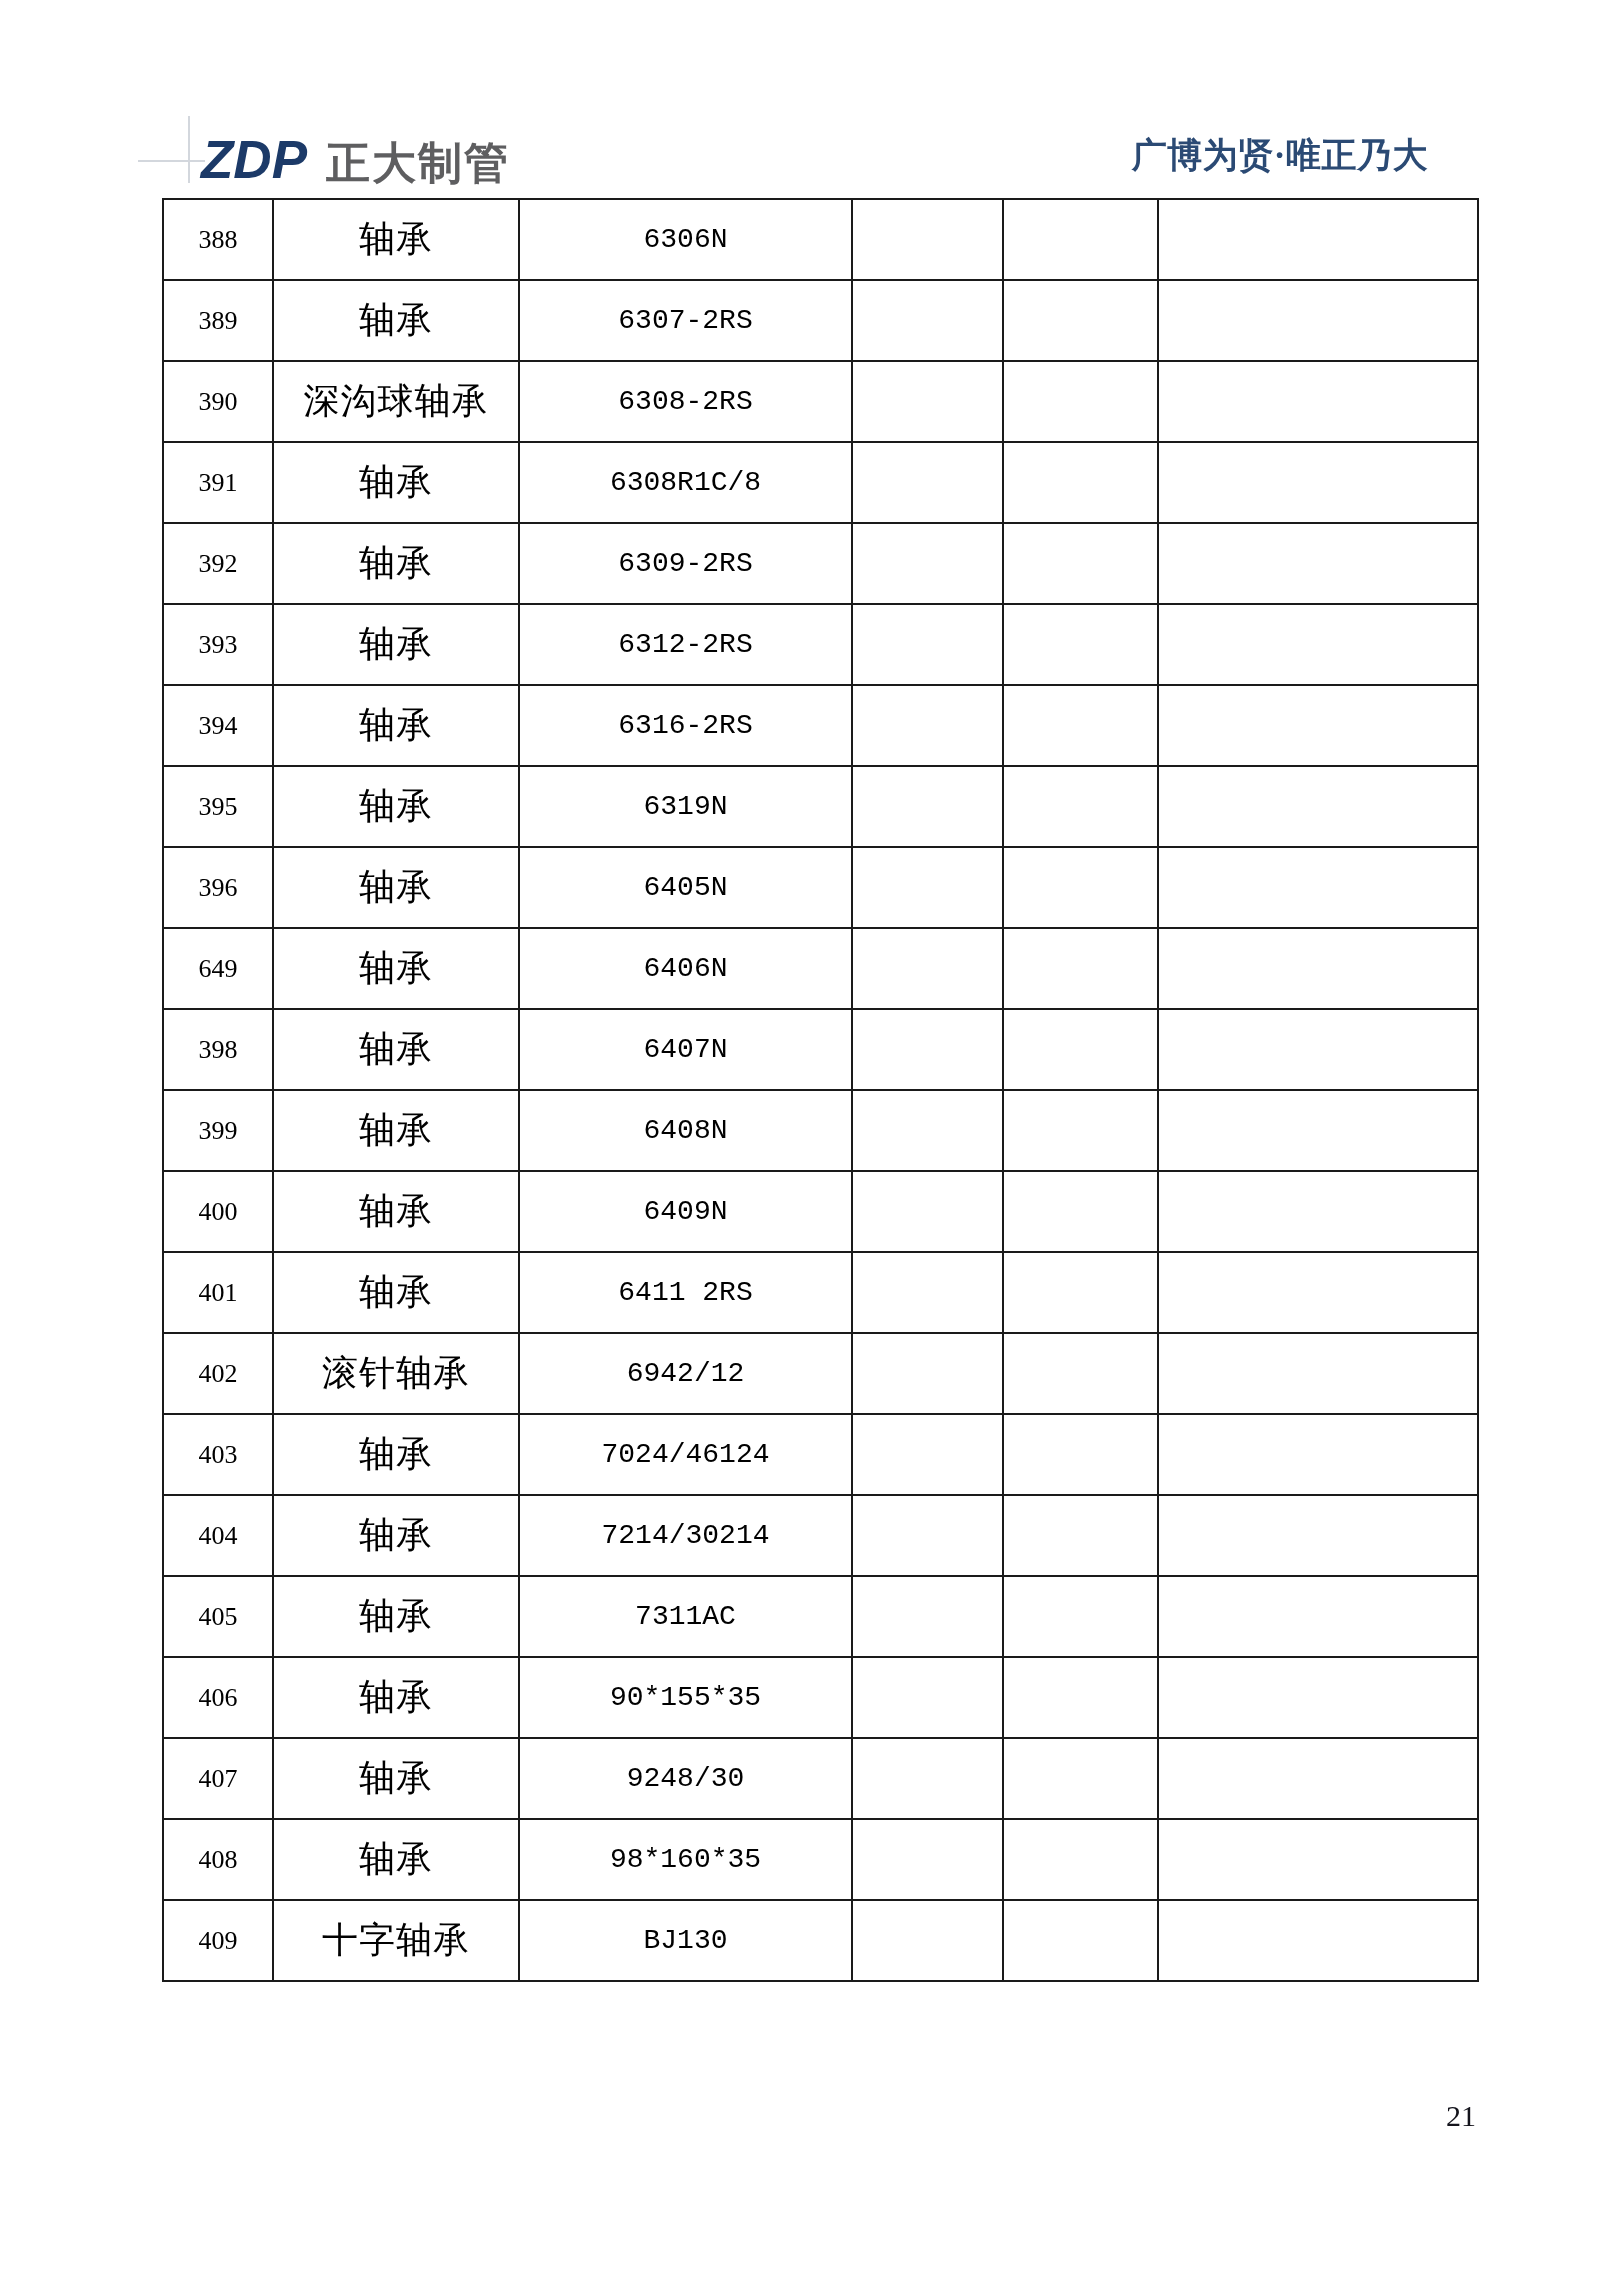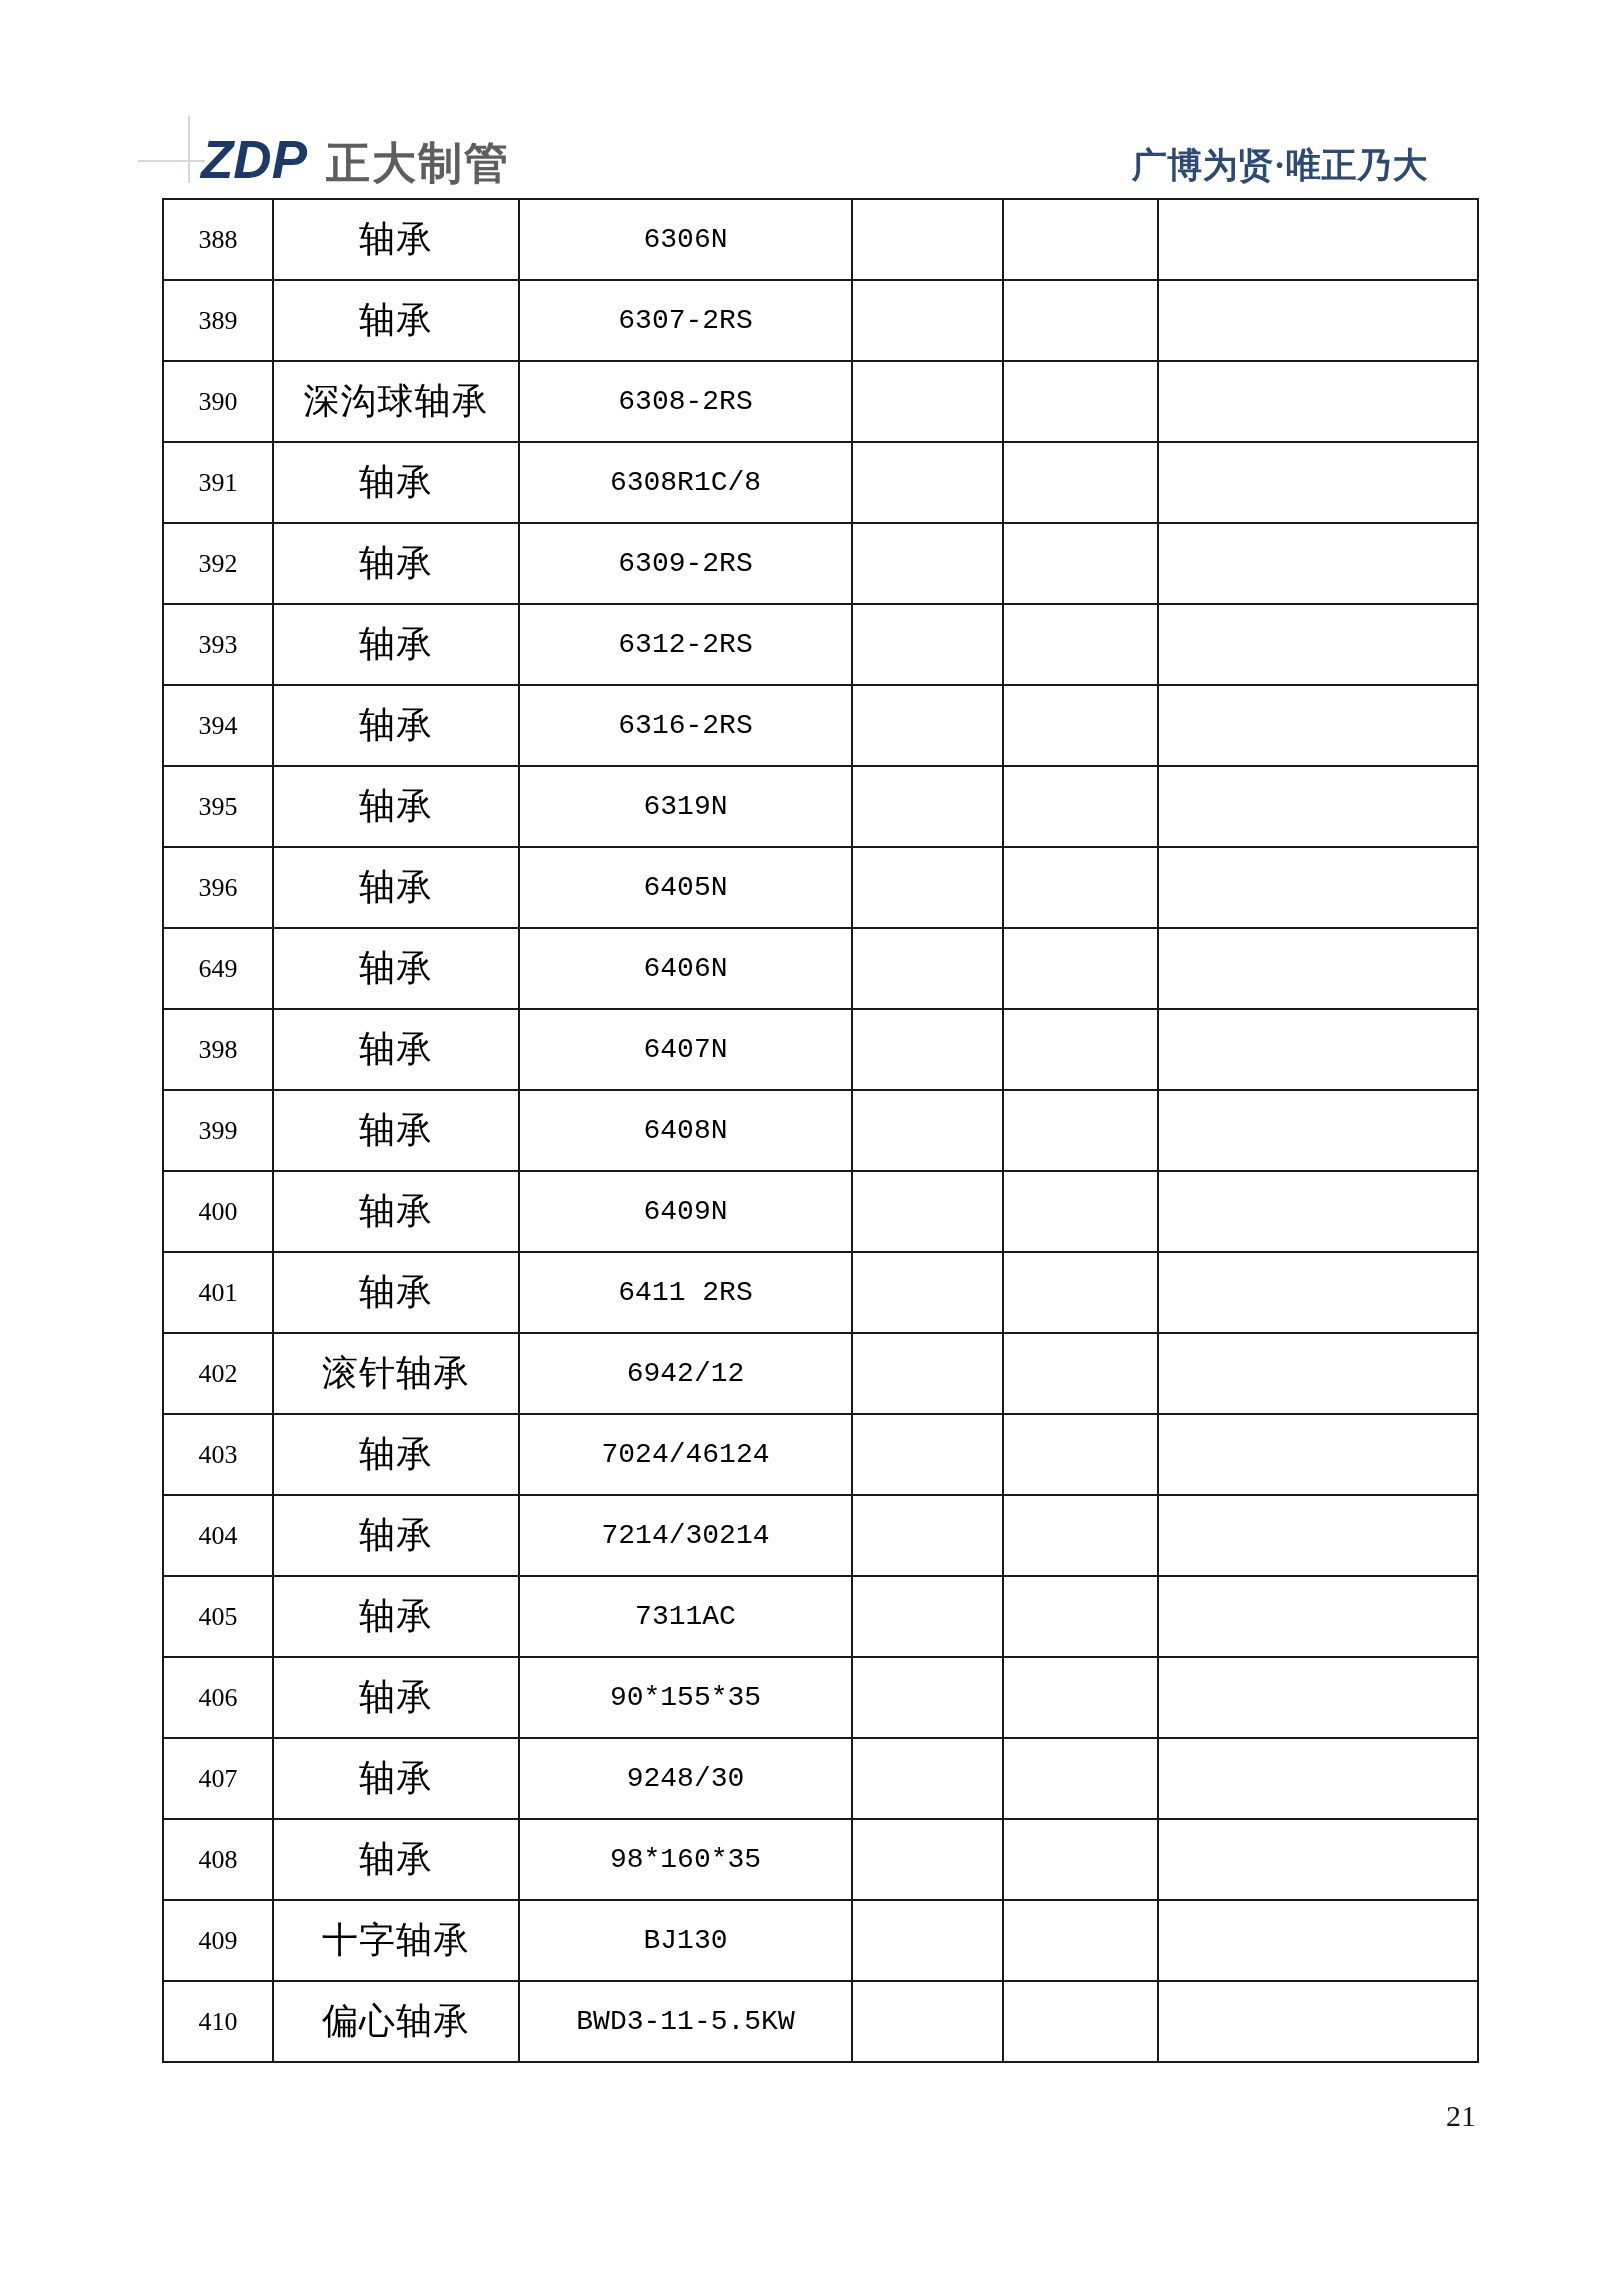--- a/index.html
+++ b/index.html
@@ -48,21 +48,21 @@
     background: #d3d7dd;
   }
   .logo-mark-v {
     position: absolute;
     left: 188px; top: 116px;
     width: 2px; height: 67px;
     background: #d3d7dd;
   }
   .slogan {
     position: absolute;
-    top: 148px;
+    top: 138px;
     right: 191px;
     font-family: "Liberation Serif", serif;
     font-weight: bold;
     font-size: 35px;
     line-height: 1.05;
     letter-spacing: 0.5px;
     color: #2b4a74;
     white-space: nowrap;
   }
 
@@ -337,27 +337,19 @@
 
     <tr>
       <td class="c-no">409</td>
       <td class="c-name">十字轴承</td>
       <td class="c-spec">BJ130</td>
       <td class="c-empty"></td>
       <td class="c-empty"></td>
       <td class="c-empty"></td>
     </tr>
 
-    <tr>
-      <td class="c-no">410</td>
-      <td class="c-name">偏心轴承</td>
-      <td class="c-spec">BWD3-11-5.5KW</td>
-      <td class="c-empty"></td>
-      <td class="c-empty"></td>
-      <td class="c-empty"></td>
-    </tr>
   </tbody>
   </table>
 
   <div class="page-number">21</div>
 
 </div>
 
 
 </body></html>

